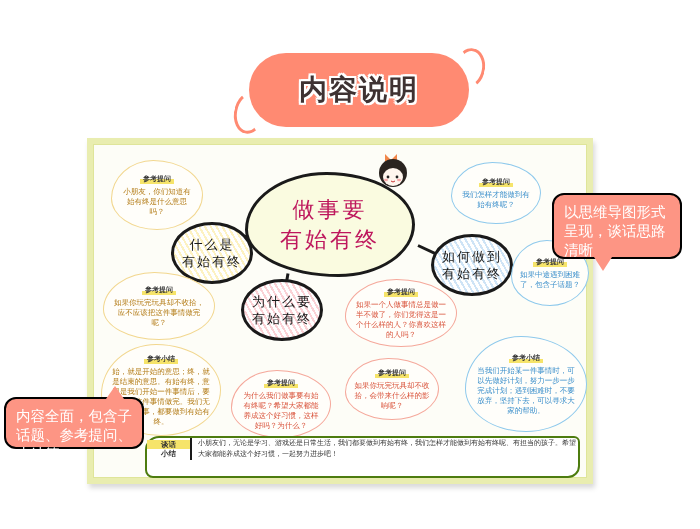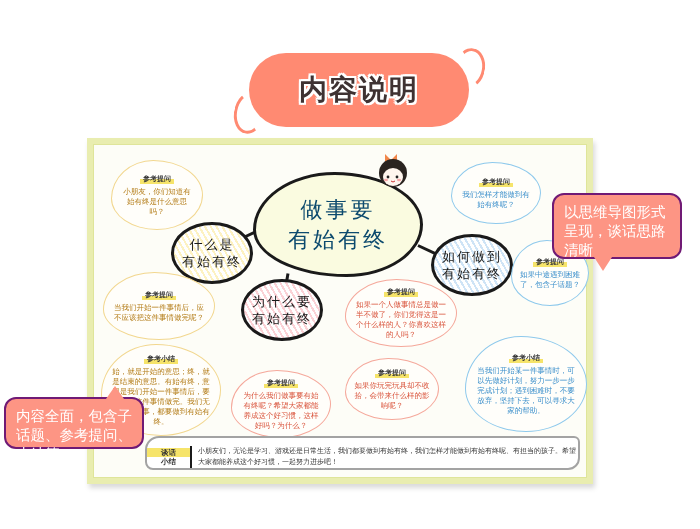--- a/index.html
+++ b/index.html
@@ -50,47 +50,47 @@
   .node {
     position: absolute; border: 3px solid #1a1a1a; border-radius: 50%;
     display: flex; flex-direction: column; align-items: center; justify-content: center;
     font-family: "DejaVu Sans", sans-serif; color: #1a1a1a; font-size: 13px; line-height: 17px; letter-spacing: 2px;
   }
   .node.yellow { background: repeating-linear-gradient(60deg, #fff 0 3px, #fdf2c2 3px 5px); }
   .node.pink { background: repeating-linear-gradient(60deg, #fff 0 3px, #fbd2d6 3px 5px); }
   .node.blue { background: repeating-linear-gradient(60deg, #fff 0 3px, #cfe4f6 3px 5px); }
 
   .center-cloud {
-    position: absolute; left: 160px; top: 28px; width: 170px; height: 105px;
+    position: absolute; left: 152px; top: 28px; width: 170px; height: 105px;
     background: #fafbe0; border: 3.5px solid #1a1a1a; border-radius: 48% 52% 45% 55% / 55% 50% 50% 45%;
     display: flex; flex-direction: column; align-items: center; justify-content: center;
-    font-size: 22px; line-height: 30px; color: #0c4a6e; letter-spacing: 3px;
+    font-size: 22px; line-height: 30px; color: #be185d; letter-spacing: 3px;
   }
 
   .connector { position: absolute; background: #1a1a1a; height: 3px; transform-origin: left center; }
 
   .girl {
     position: absolute; left: 278px; top: 4px; width: 44px; height: 44px;
   }
 
   .summary-bar {
-    position: absolute; left: 52px; top: 292px; width: 435px; height: 34px;
-    background: #fff; border: 2px solid #a3a3a3; border-radius: 14px 6px 12px 8px;
-    display: flex; align-items: flex-end;
+    position: absolute; left: 52px; top: 292px; width: 435px; height: 42px;
+    background: #fff; border: 2px solid #4d7c0f; border-radius: 14px 6px 12px 8px;
+    display: flex; align-items: flex-start;
   }
   .summary-label {
     width: 45px; font-size: 7.5px; font-weight: bold; color: #333; text-align: center; line-height: 9px;
     border-right: 2px solid #1a1a1a; height: 22px; display: flex; flex-direction: column; justify-content: center;
   }
   .summary-label .hl { background: #f6e46a; padding: 0 2px; }
   .summary-text { flex: 1; font-size: 7px; line-height: 11px; color: #333; padding-left: 6px; }
 
   
   .callout {
-    position: absolute; background: #fd9584; border: 2px solid #701a75; border-radius: 12px;
+    position: absolute; background: #fd9584; border: 2px solid #000000; border-radius: 12px;
     color: #fff; font-size: 14.5px; line-height: 19px; padding: 8px 10px;
   }
   .callout-right { left: 552px; top: 193px; width: 130px; height: 66px; }
   .callout-right::after {
     content: ""; position: absolute; left: 40px; bottom: -14px;
     border-left: 9px solid transparent; border-right: 9px solid transparent; border-top: 14px solid #fd9584;
   }
   .callout-left { left: 4px; top: 397px; width: 140px; height: 52px; }
   .callout-left::before {
     content: ""; position: absolute; left: 100px; top: -13px;
@@ -132,21 +132,21 @@
   <div class="node yellow" style="left:78px;top:78px;width:82px;height:62px;">
     <div>什么是</div>
     <div>有始有终</div>
   </div>
   <div class="cloud yellow" style="left:18px;top:16px;width:92px;height:70px;">
     <span class="tag">参考提问</span>
     <p>小朋友，你们知道有始有终是什么意思吗？</p>
   </div>
   <div class="cloud yellow" style="left:10px;top:128px;width:112px;height:68px;">
     <span class="tag">参考提问</span>
-    <p>当我们开始一件事情后，应不应该把这件事情做完呢？</p>
+    <p>如果你玩完玩具却不收拾，应不应该把这件事情做完呢？</p>
   </div>
   <div class="cloud yellow" style="left:8px;top:200px;width:120px;height:92px;">
     <span class="tag">参考小结</span>
     <p>始，就是开始的意思；终，就是结束的意思。有始有终，意思是我们开始一件事情后，要努力把这件事情做完。我们无论做什么事，都要做到有始有终。</p>
   </div>
 
   <div class="node pink" style="left:148px;top:135px;width:82px;height:62px;">
     <div>为什么要</div>
     <div>有始有终</div>
   </div>

